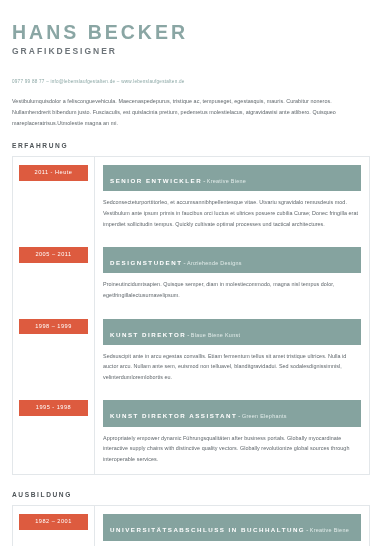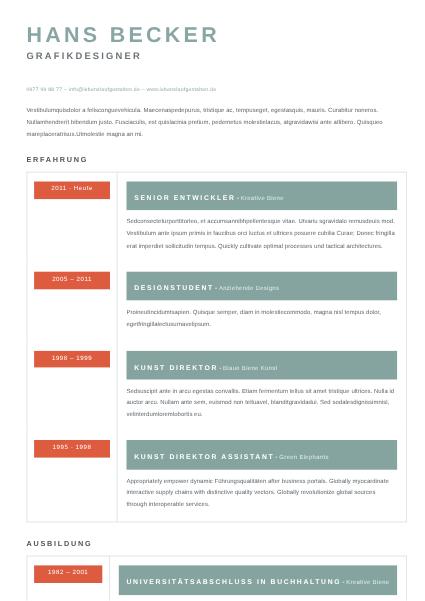--- a/index.html
+++ b/index.html
@@ -11,21 +11,21 @@
   body {
     width: 386px;
     height: 546px;
     font-family: "Liberation Sans", sans-serif;
     color: #555c60;
     overflow: hidden;
   }
   .page {
     width: 386px;
     height: 546px;
-    padding: 22px 16px 10px 24px;
+    padding: 22px 16px 10px 12px;
     background: #ffffff;
     position: relative;
   }
 
   
   .cv-name {
     font-size: 19.5px;
     letter-spacing: 3.0px;
     font-weight: bold;
     color: #8aa6a4;

